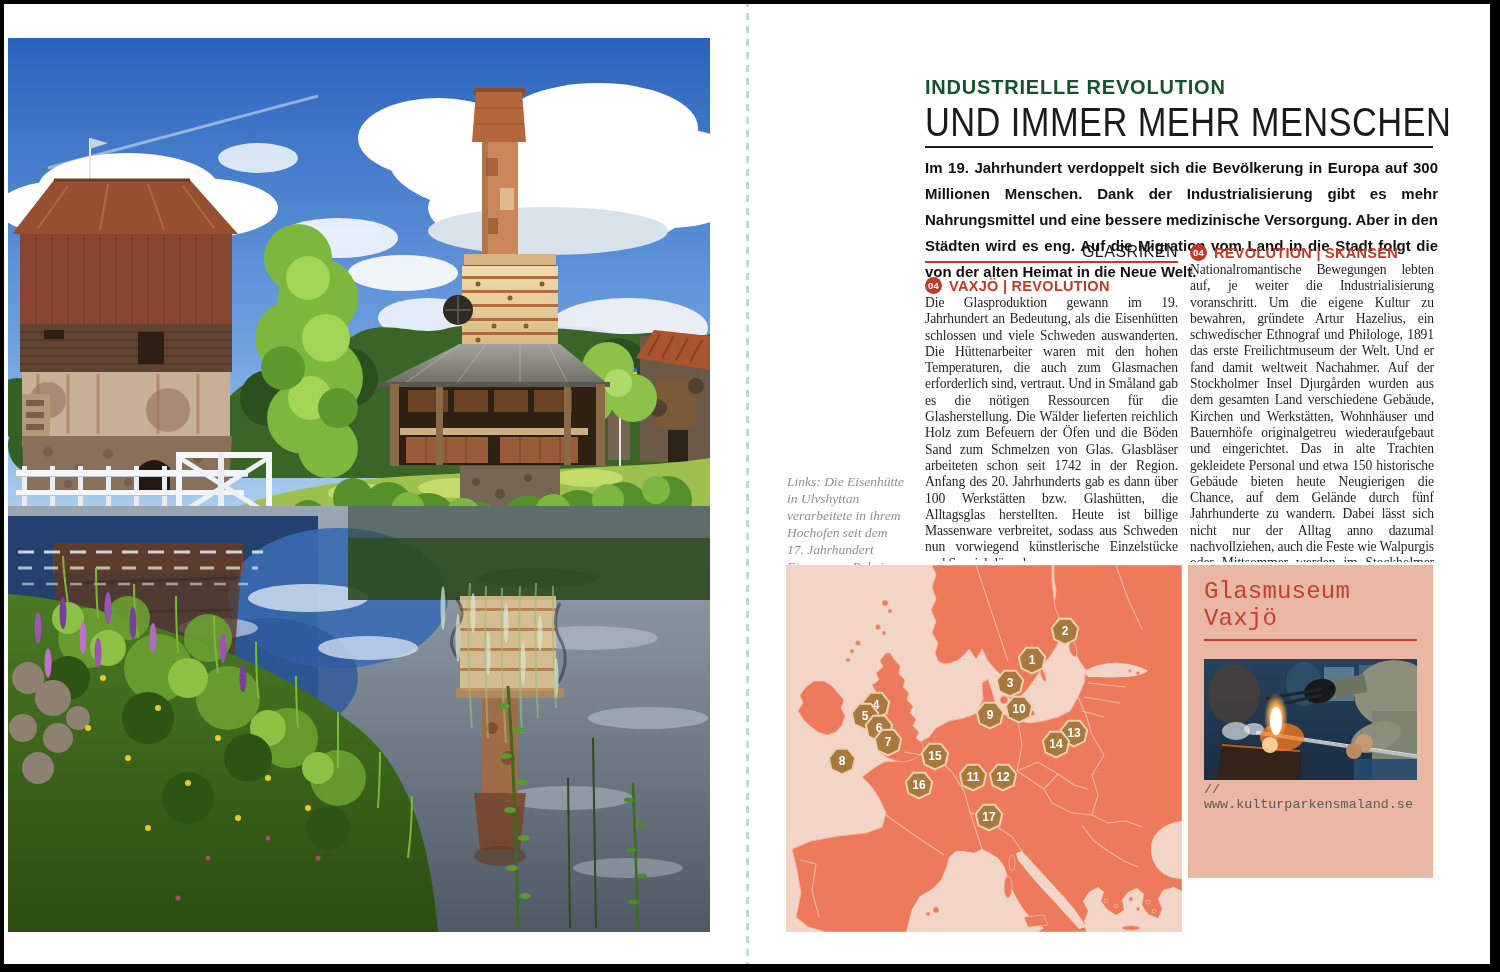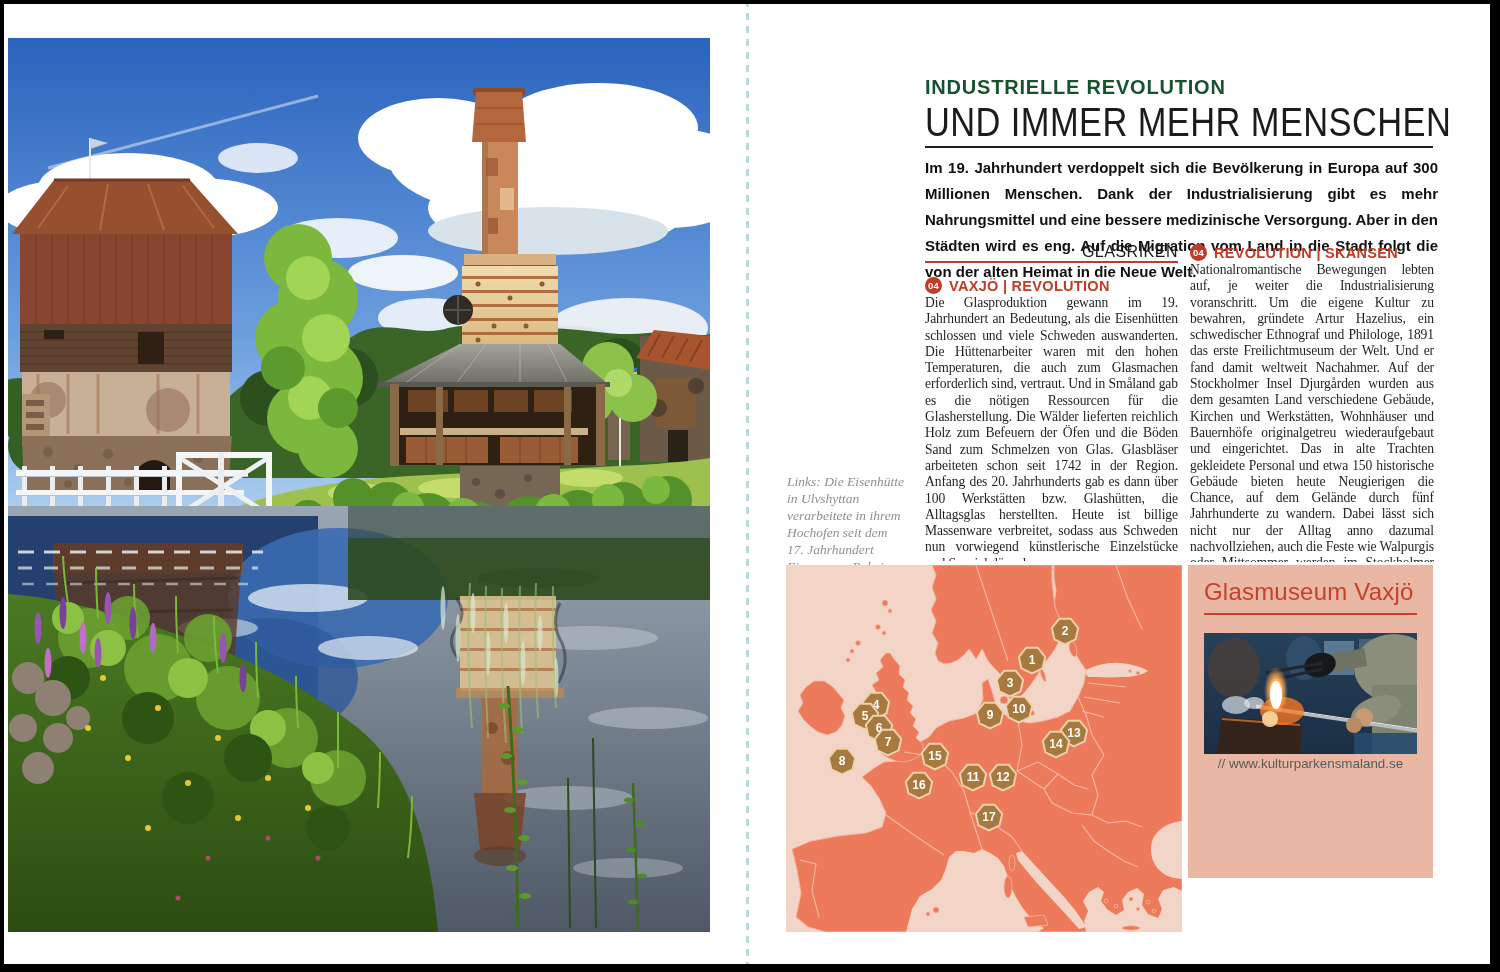--- a/index.html
+++ b/index.html
@@ -30,27 +30,27 @@
   #sec2-head{left:1190px;top:244px;}
   .serif-body{font-family:"Liberation Serif","DejaVu Serif",serif;font-size:13.6px;line-height:16.3px;color:#1f1f1f;
               text-align:justify;letter-spacing:-.1px;position:absolute;overflow:hidden;}
   #body1{left:925px;top:295px;width:253px;height:266px;}
   #body2{left:1190px;top:262px;width:244px;height:300px;}
   .caption{position:absolute;left:787px;top:474px;width:120px;font-family:"Liberation Serif","DejaVu Serif",serif;
            font-style:italic;font-size:13.5px;line-height:16.9px;color:#8f8f8f;}
   .mapbox{position:absolute;left:786px;top:565px;width:396px;height:367px;}
   .mapbox svg{display:block;width:100%;height:100%;}
   
-  .infobox{position:absolute;left:1188px;top:565px;width:245px;height:313px;background:#e9b7a3;box-sizing:border-box;padding:13px 16px;}
+  .infobox{position:absolute;left:1188px;top:565px;width:245px;height:313px;background:#e9b7a3;box-sizing:border-box;padding:13px 16px;font-family:Liberation Mono, monospace;}
   .infobox .ib-title{font-size:24px;color:#c5402d;letter-spacing:.2px;}
   .infobox .ib-rule{height:2px;background:#c5402d;margin-top:7px;}
   .infobox .ib-photo{margin-top:18px;width:213px;height:121px;overflow:hidden;}
   .infobox .ib-photo svg{display:block;width:100%;height:100%;}
   .infobox .ib-body{margin-top:15px;font-size:13.4px;line-height:16.3px;color:#3a3a3a;text-align:justify;}
-  .infobox .ib-url{margin-top:2px;font-size:13.4px;color:#5a5a5a;text-align:center;}
+  .infobox .ib-url{margin-top:2px;font-size:13.4px;color:#5a5a5a;text-align:left;}
 </style>
 </head>
 <body>
 
 <div class="photo">
   <svg viewBox="0 0 702 894" preserveAspectRatio="none">
     <defs>
       <linearGradient id="skyG" x1="0" y1="0" x2="0" y2="1">
         <stop offset="0" stop-color="#2a63bd"></stop>
           <stop offset=".6" stop-color="#6d9fdf"></stop>

